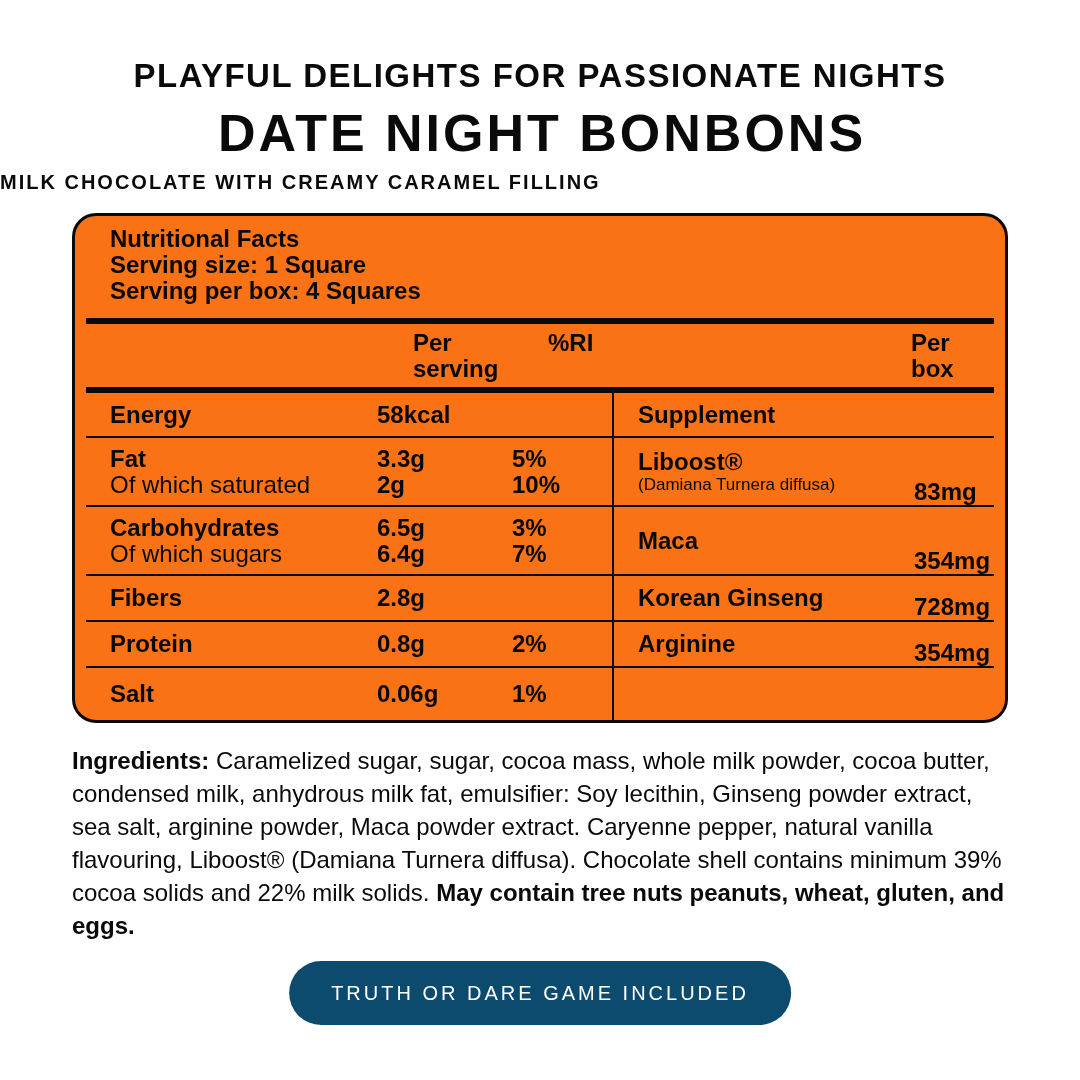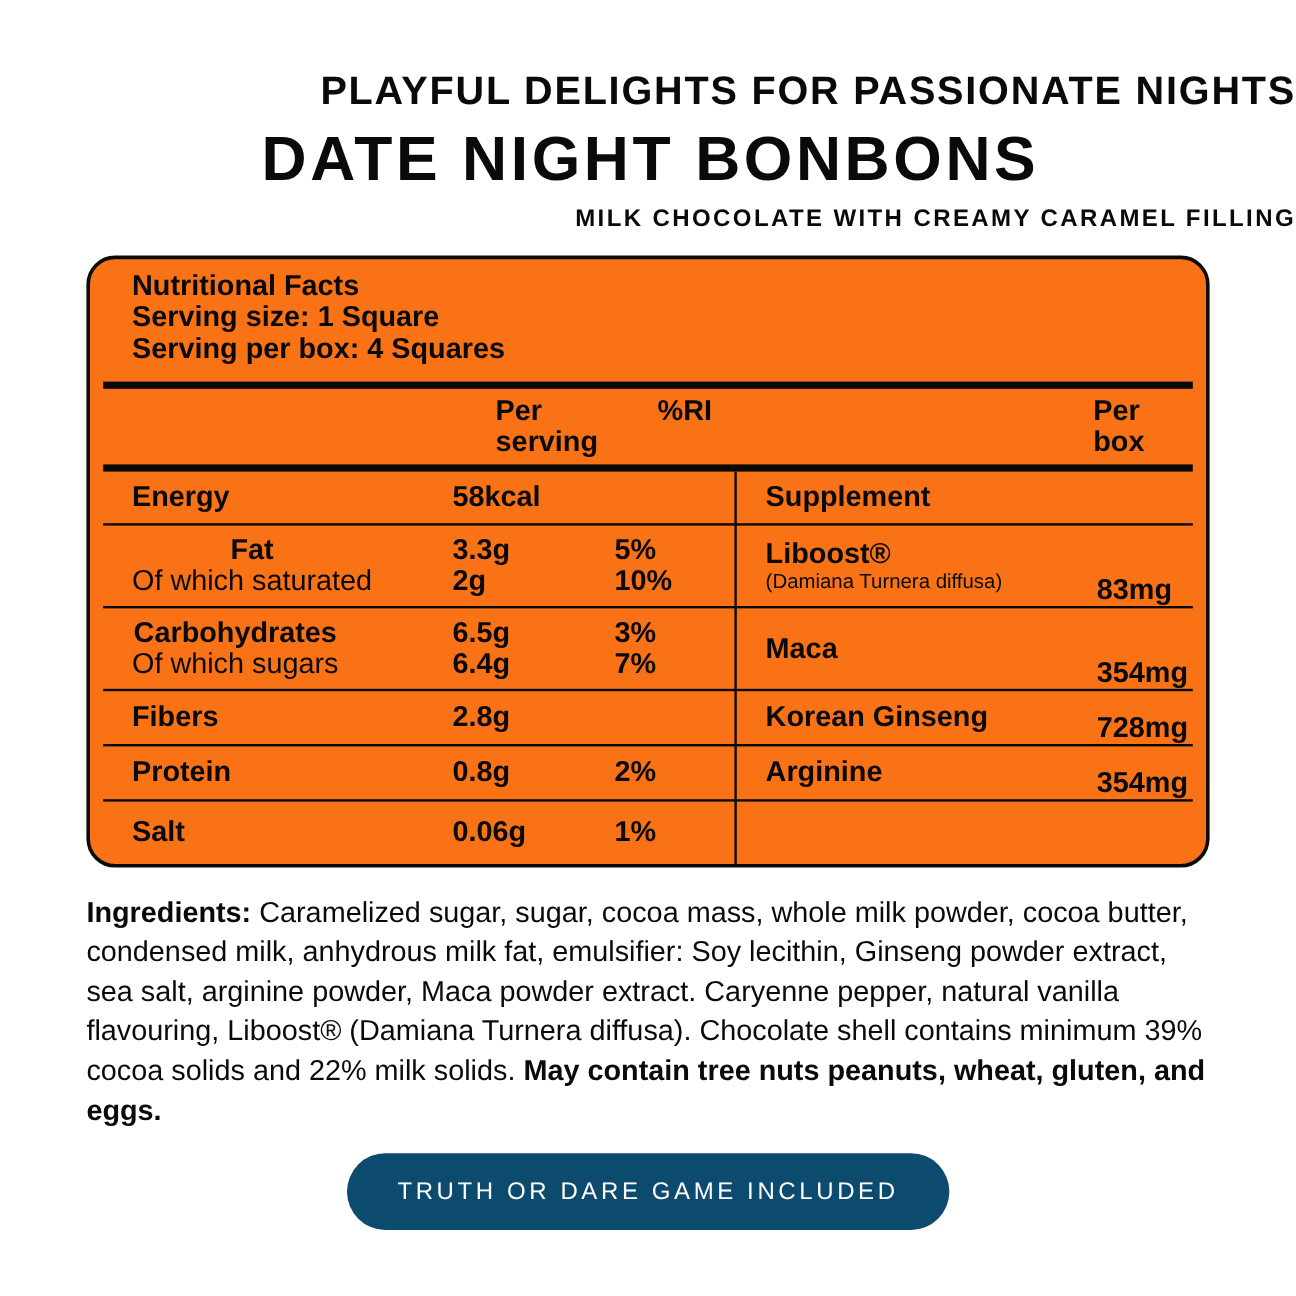--- a/index.html
+++ b/index.html
@@ -2,25 +2,25 @@
 <html><head>
 <meta charset="utf-8">
 <style>
   html,body{margin:0;padding:0;}
   body{width:1080px;height:1080px;background:#ffffff;overflow:hidden;position:relative;
        font-family:"Liberation Sans",sans-serif;color:#0a0a0a;
        -webkit-font-smoothing:antialiased;}
   .page{position:absolute;inset:0;background:#fff;}
 
   
-  .tagline{position:absolute;top:57px;left:0;width:1080px;text-align:right;
+  .tagline{position:absolute;top:57px;left:0;width:1080px;text-align:center;
            font-size:33px;font-weight:700;letter-spacing:1.5px;white-space:nowrap;}
   .title{position:absolute;top:103px;left:2px;width:1080px;text-align:center;
          font-size:52px;font-weight:700;letter-spacing:3px;white-space:nowrap;}
-  .subtitle{position:absolute;top:171px;left:0;width:1080px;text-align:right;
+  .subtitle{position:absolute;top:171px;left:0;width:1080px;text-align:left;
             font-size:20px;font-weight:700;letter-spacing:2px;white-space:nowrap;}
 
   
   .panel{position:absolute;left:72px;top:213px;width:936px;height:510px;box-sizing:border-box;
          border:3px solid #0a0a0a;border-radius:24px;background:#f97316;}
   .serving{position:absolute;left:35px;top:10px;font-size:24px;font-weight:700;line-height:26px;}
   .rule{position:absolute;left:11px;right:11px;height:6px;background:#0a0a0a;}
   .rule1{top:102px;}
   .rule2{top:171px;}
   .colhead{position:absolute;font-size:24px;font-weight:700;line-height:26px;top:114px;margin-left:36px;}
@@ -28,21 +28,21 @@
   .ch-ri{left:437px;text-align:right;}
   .ch-box{left:800px;}
 
   .rows{position:absolute;left:11px;right:11px;top:177px;bottom:0;}
   .vdiv{position:absolute;left:526px;top:0;bottom:0;width:2px;background:#0a0a0a;}
   .row{position:relative;box-sizing:border-box;border-bottom:2px solid #0a0a0a;
        font-size:24px;line-height:26px;}
   .h45{height:45px;} .h69{height:69px;} .h46{height:46px;}
   .row.last{height:52px;border-bottom:none;}
   .col{position:absolute;top:0;bottom:0;display:flex;flex-direction:column;justify-content:center;}
-  .c-lab{left:24px;align-items:center;} .c-val{left:291px;} .c-ri{left:426px;} .c-rlab{left:552px;} .c-rval{left:828px;justify-content:flex-end;}
+  .c-lab{left:24px;} .c-val{left:291px;} .c-ri{left:426px;} .c-rlab{left:552px;} .c-rval{left:828px;justify-content:flex-end;}
   .b{font-weight:700;}
   .small{font-size:17px;line-height:19px;font-weight:400;}
 
   
   .ingredients{position:absolute;left:72px;top:744px;width:938px;
                font-size:24px;line-height:33px;font-weight:400;text-align:left;}
   .ingredients .b{font-weight:700;text-align:right;}
 
   
   .badge{position:absolute;top:961px;left:50%;transform:translateX(-50%);

